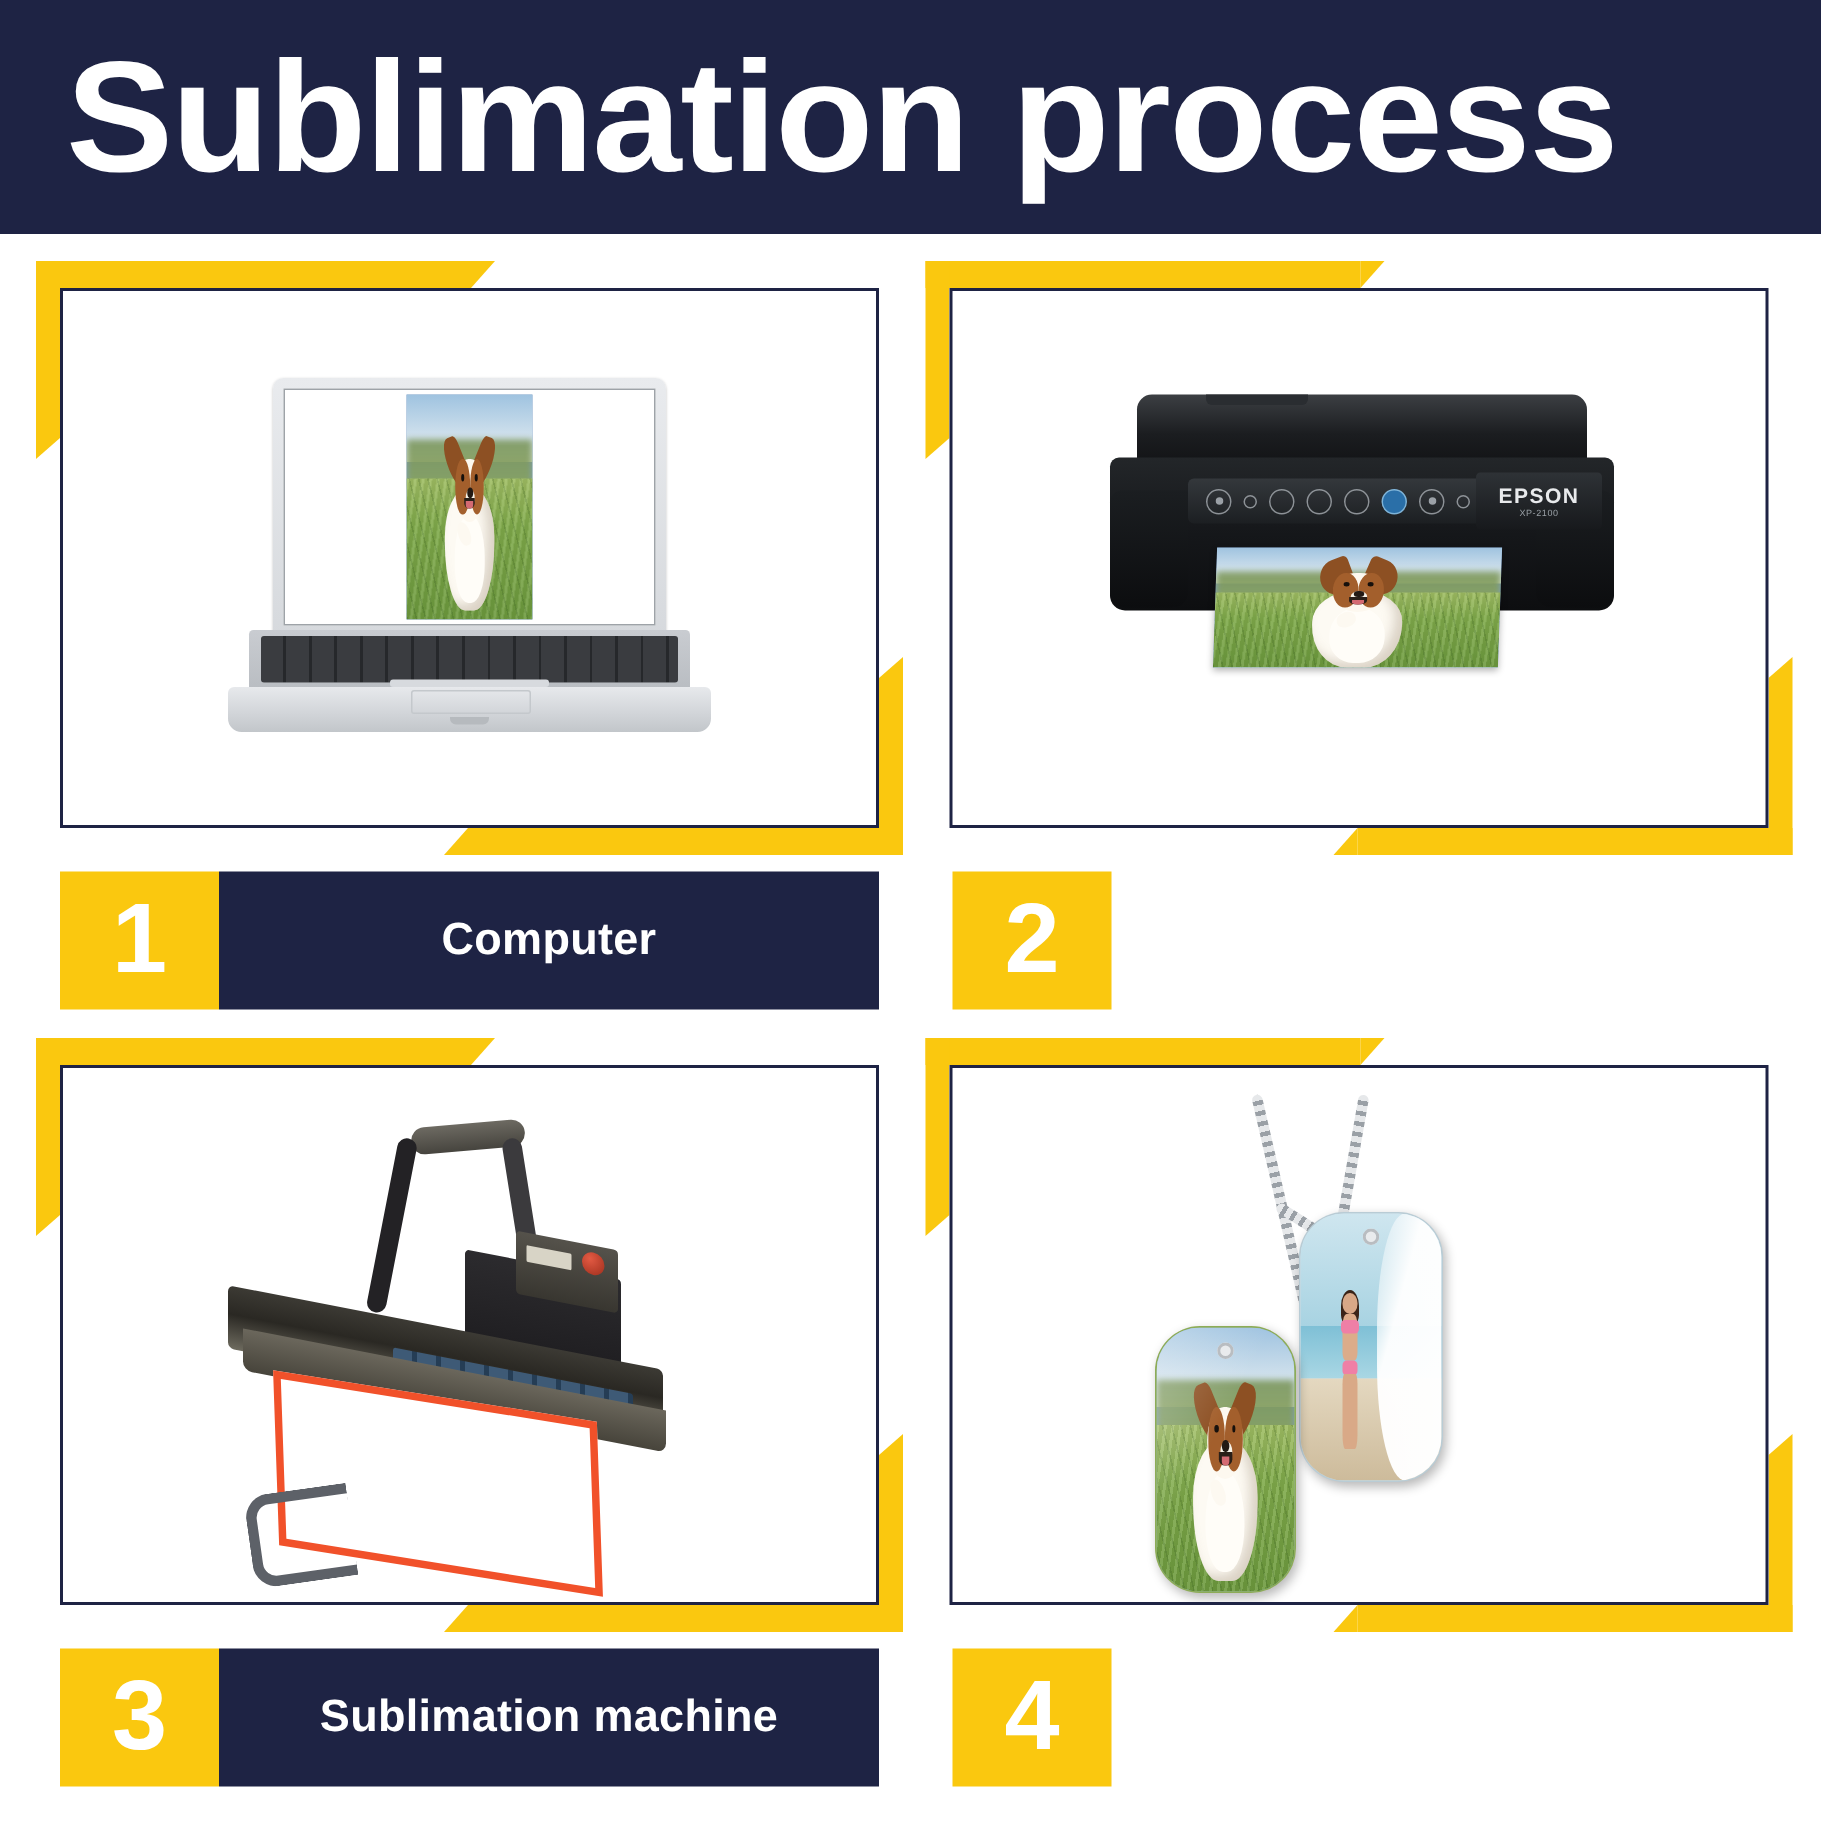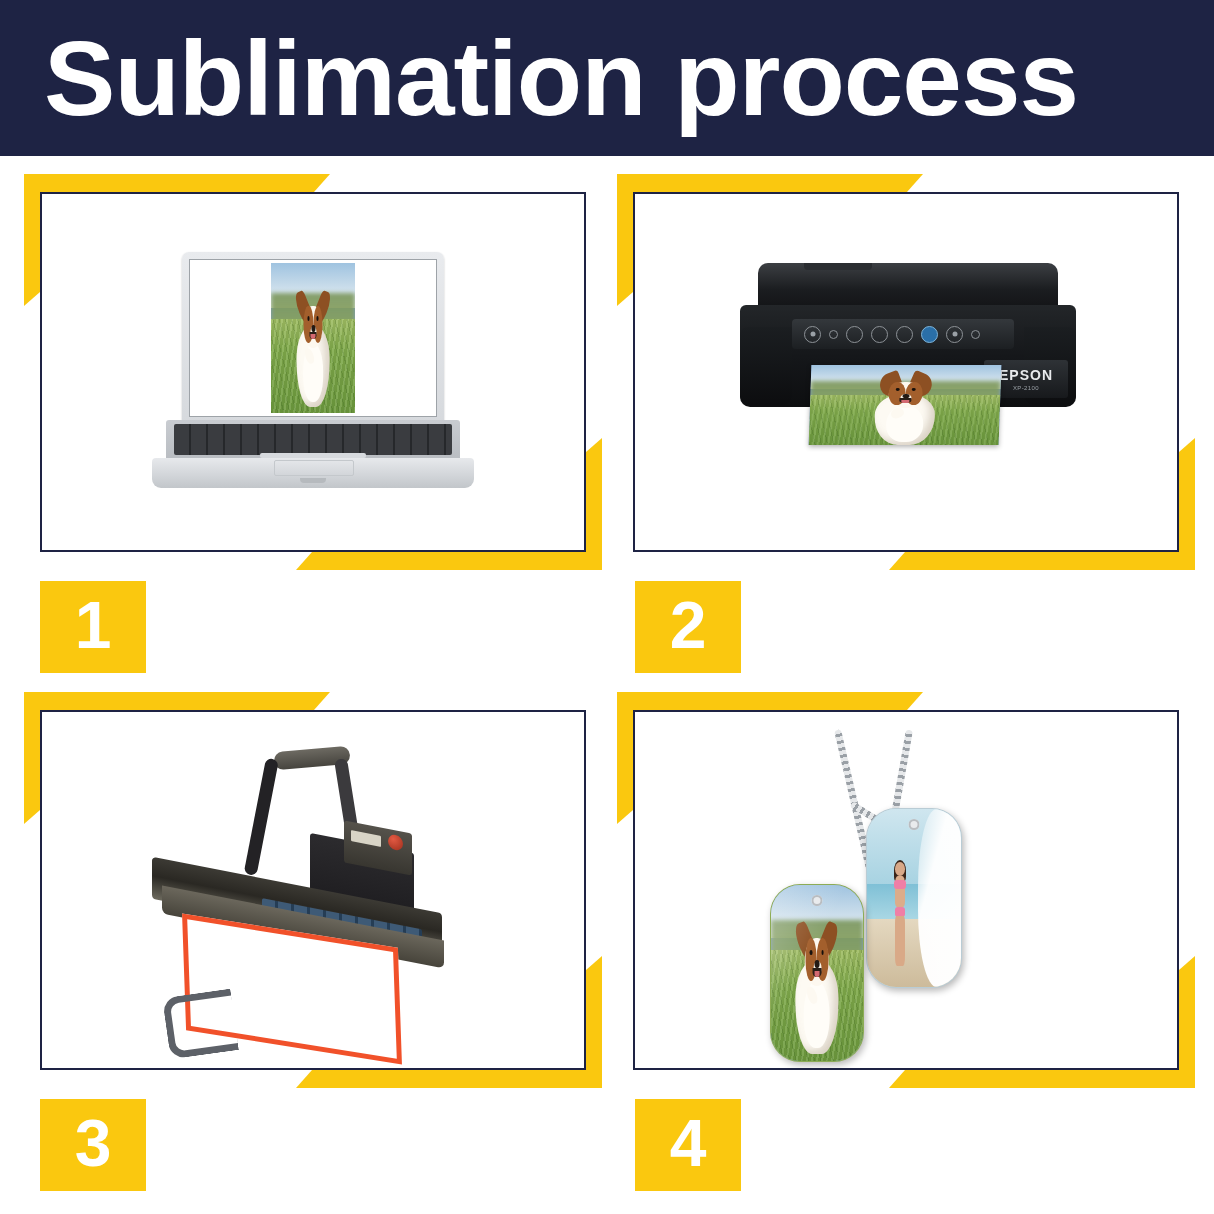--- a/index.html
+++ b/index.html
@@ -238,21 +238,21 @@
   }
   .pr-btn{width:15px;height:15px;border-radius:50%;border:1.6px solid #8d9297;position:relative;}
   .pr-btn.filled{background:#2a6fa8;border-color:#7fb4d8;}
   .pr-btn.tiny{width:7px;height:7px;border-width:1.2px;}
   .pr-btn.dot:after{content:"";position:absolute;left:50%;top:50%;transform:translate(-50%,-50%);
     width:5px;height:5px;border-radius:50%;background:#9aa0a6;}
   .pr-brand{
     position:absolute;right:14px;top:58px;width:84px;height:38px;
     background:linear-gradient(180deg,#2e3236,#17191c);
     border-radius:3px;
-    display:flex;flex-direction:column;align-items:center;justify-content:center;margin-top:45px;
+    display:flex;flex-direction:column;align-items:center;justify-content:center;
   }
   .pr-brand .b1{color:#e8eaec;font-size:14px;font-weight:bold;letter-spacing:1px;line-height:1;}
   .pr-brand .b2{color:#9aa0a6;font-size:6px;letter-spacing:.4px;margin-top:3px;line-height:1;}
   .pr-out{
     position:absolute;left:80px;top:108px;width:190px;height:80px;
     transform:skewX(-2deg);
     box-shadow:0 2px 5px rgba(0,0,0,.3);
   }
 
   
@@ -470,20 +470,21 @@
             </div>
           </div>
         </div>
       </div>
 
     </div>
   </div>
 
   <div class="caption" style="left:40px;top:581px;width:546px;">
     <div class="caption-num">1</div>
+    <div class="caption-bar">Computer</div>
   </div>
 
   <div class="caption" style="left:635px;top:581px;width:546px;">
     <div class="caption-num">2</div>
   </div>
 
   <div class="panel" style="left:24px;top:692px;width:578px;height:396px;">
     <div class="br-tl"></div>
     <div class="br-tl-v"></div>
     <div class="br-br"></div>
@@ -560,19 +561,20 @@
           <div class="tag-gloss"></div>
           <div class="hole"></div>
         </div>
       </div>
 
     </div>
   </div>
 
   <div class="caption" style="left:40px;top:1099px;width:546px;">
     <div class="caption-num">3</div>
+    <div class="caption-bar">Sublimation machine</div>
   </div>
 
   <div class="caption" style="left:635px;top:1099px;width:546px;">
     <div class="caption-num">4</div>
   </div>
 
 </div>
 
 </body></html>

